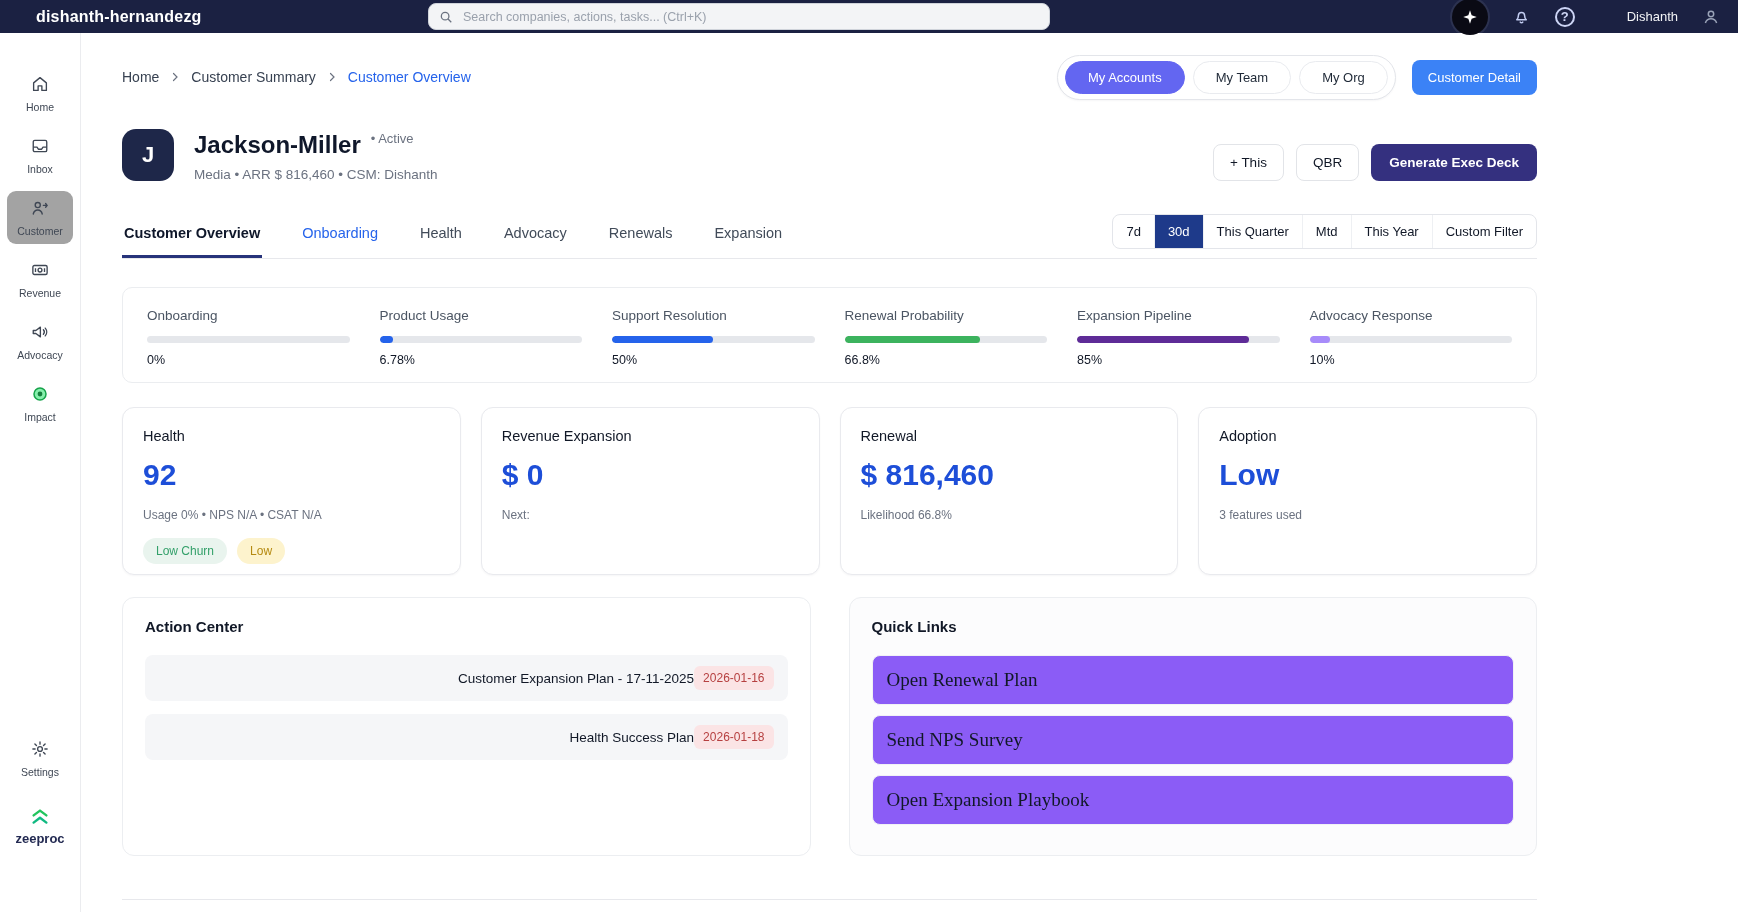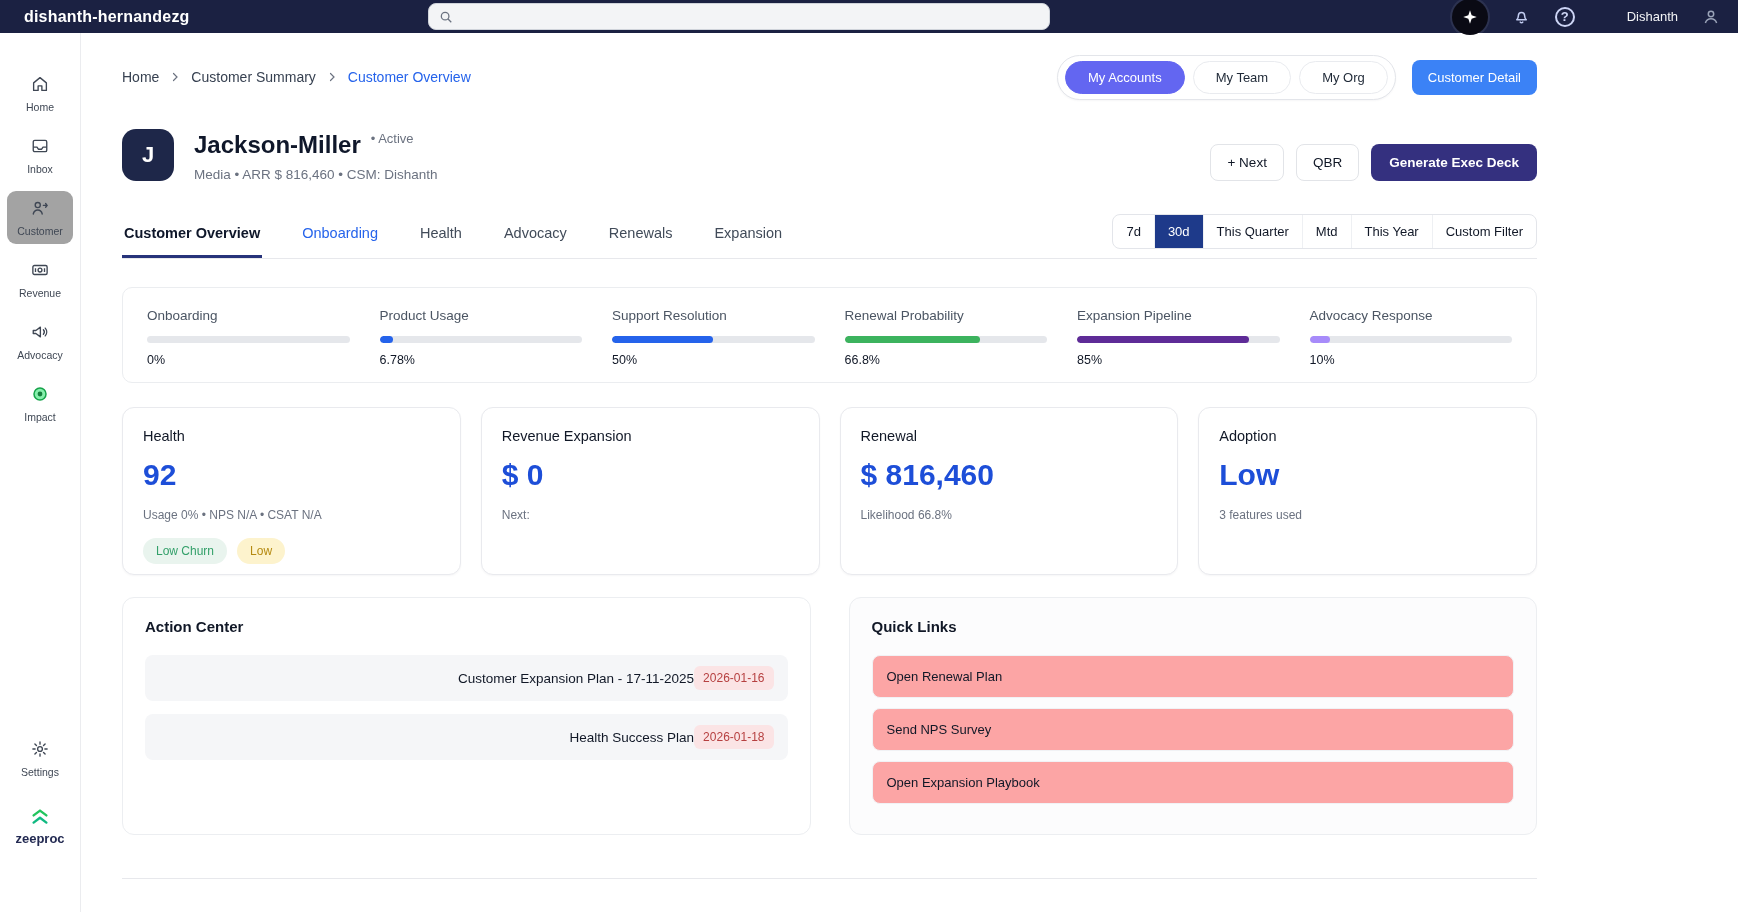--- a/index.html
+++ b/index.html
@@ -6,21 +6,21 @@
   html,body { margin:0; padding:0; }
   body {
     width:1738px; height:912px; overflow:hidden; background:#ffffff;
     font-family:"Liberation Sans", sans-serif; color:#111827;
   }
   
   .topbar {
     position:relative; height:33px; background:#1b2142; color:#fff;
     display:flex; align-items:center; z-index:20;
   }
-  .topbar-title { position:absolute; left:24px; font-size:16px; font-weight:700; letter-spacing:.2px; }
+  .topbar-title { position:absolute; left:36px; font-size:16px; font-weight:700; letter-spacing:.2px; }
   .search-wrap {
     position:absolute; left:428px; top:3px; width:622px; height:27px;
     background:#f3f4f6; border:1px solid #cfd3da; border-radius:8px;
     display:flex; align-items:center; gap:8px; padding:0 10px;
   }
   .search-wrap svg { flex:0 0 auto; }
   .search-input {
     flex:1; border:none; background:transparent; outline:none;
     font-size:12.5px; color:#374151; font-family:"Liberation Sans", sans-serif;
   }
@@ -137,38 +137,39 @@
   .panel { background:#fff; border:1px solid #eceef1; border-radius:12px; padding:20px 22px; min-height:207px; }
   .panel.tinted { background:#fcfcfd; }
   .panel-title { font-size:15px; font-weight:600; color:#111827; margin-bottom:20px; }
   .action-row {
     display:flex; justify-content:flex-end; align-items:center;
     background:#f5f6f8; border-radius:8px; padding:11px 14px; margin-bottom:13px; cursor:pointer;
   }
   .action-label { font-size:13.5px; color:#111827; }
   .date-badge { font-size:12px; color:#b64040; background:#fbe4e5; border-radius:6px; padding:5px 9px; }
   .quick-row {
-    background:#fca5a5; border:1px solid #f1f2f5; border-radius:8px;
-    padding:13px 14px; margin-bottom:10px; font-size:13px; color:#111827; cursor:pointer;
+    background:#8b5cf6; border:1px solid #f1f2f5; border-radius:8px;
+    padding:13px 14px; margin-bottom:10px; font-size:19px; color:#111827; cursor:pointer;font-family:Liberation Serif, serif;
   }
   .bottom-divider { margin-top:43px; border-top:1px solid #e7e8ec; height:4px; }
 </style>
 </head>
 <body>
 
 <div class="topbar">
   <div class="topbar-title">dishanth-hernandezg</div>
 
   <div class="search-wrap">
     <span style="display:flex;">
       <svg width="14" height="14" viewBox="0 0 24 24" fill="none" stroke="#6b7280" stroke-width="2.2">
         <circle cx="10.5" cy="10.5" r="6.5"></circle>
           <path d="M15.5 15.5 L21 21"></path>
       </svg>
     </span>
+    <input class="search-input" placeholder="Search companies, actions, tasks... (Ctrl+K)" style="">
   </div>
 
   <div class="topbar-right">
     <div class="orb">
       <svg width="18" height="18" viewBox="0 0 24 24" fill="#ffffff">
         <path d="M12 3 L14.2 9.8 L21 12 L14.2 14.2 L12 21 L9.8 14.2 L3 12 L9.8 9.8 Z"></path>
       </svg>
     </div>
     <div class="icon-btn">
       <svg width="19" height="19" viewBox="0 0 24 24" fill="none" stroke="#c3cdf2" stroke-width="1.9" stroke-linecap="round" stroke-linejoin="round">
@@ -306,21 +307,21 @@
           <div class="avatar">J</div>
           <div>
             <div class="name-row">
               <span class="cust-name">Jackson-Miller</span>
               <span class="cust-status">• Active</span>
             </div>
             <div class="cust-sub">Media • ARR $ 816,460 • CSM: Dishanth</div>
           </div>
         </div>
         <div class="header-actions">
-          <button class="btn-outline">+ Next</button>
+          <button class="btn-outline">+ This</button>
           <button class="btn-outline">QBR</button>
           <button class="btn-exec">Generate Exec Deck</button>
         </div>
       </div>
 
       <div class="tabs-row">
         <div class="tabs">
           <span class="tab active">Customer Overview</span>
           <span class="tab hl">Onboarding</span>
           <span class="tab">Health</span>

